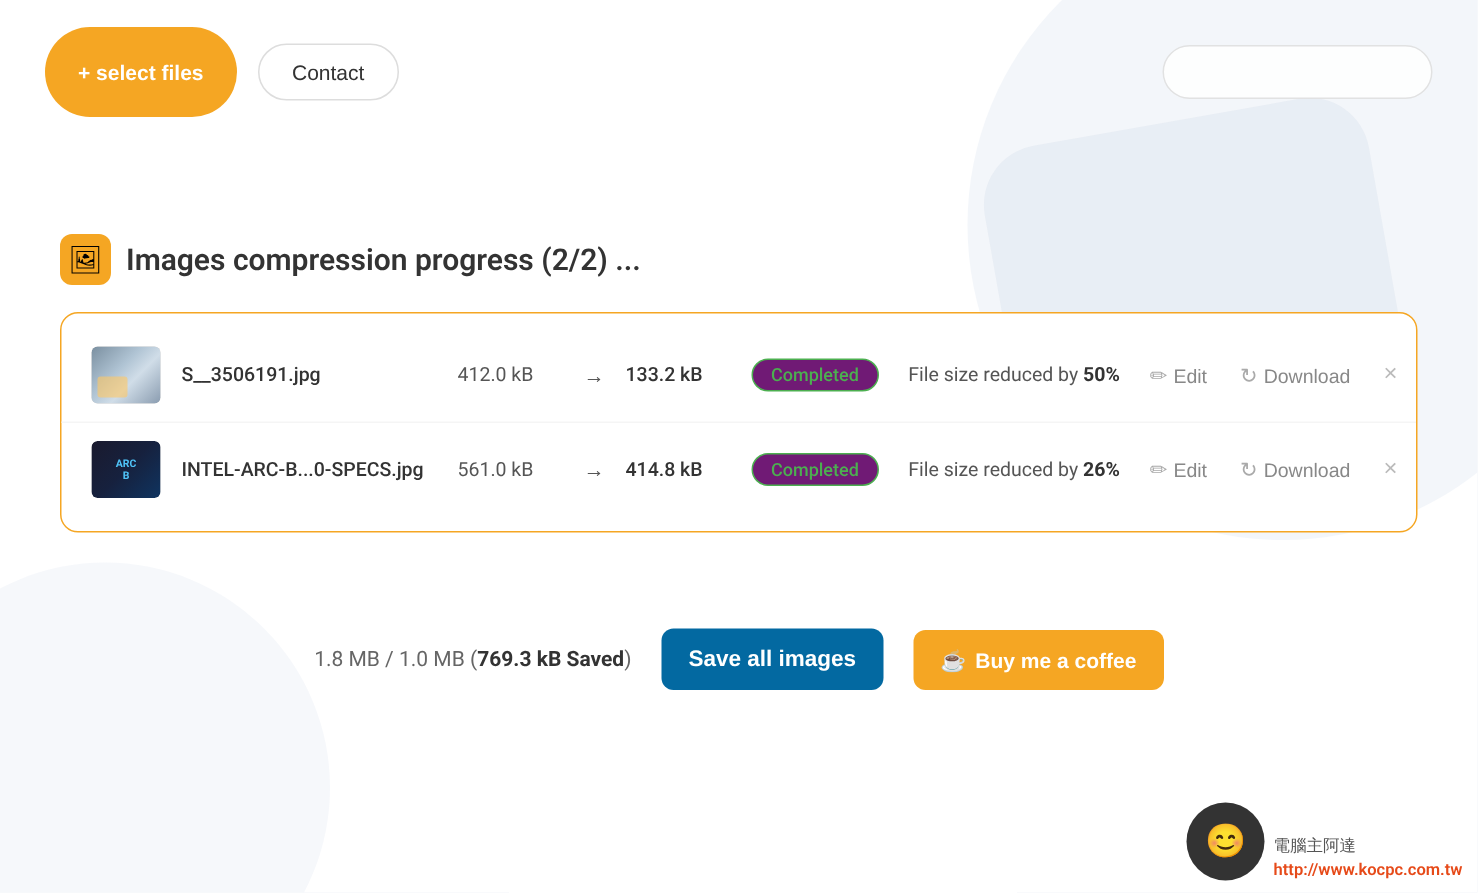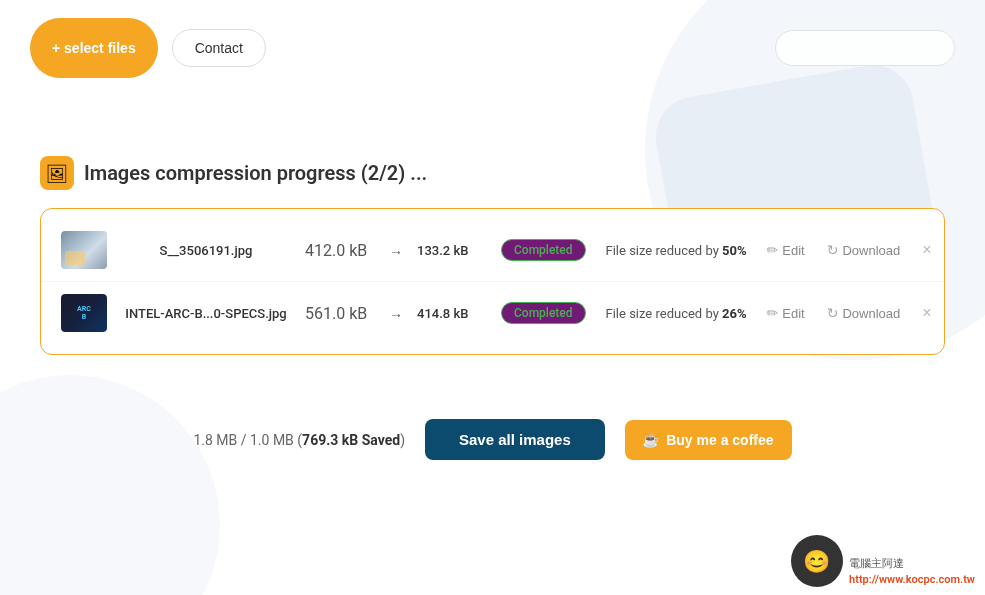--- a/index.html
+++ b/index.html
@@ -193,25 +193,24 @@
       font-size: 8px;
       color: #7fb3d3;
       font-weight: bold;
     }
 
     .file-name {
       font-size: 13px;
       color: #333;
       min-width: 170px;
       font-weight: 500;
-      text-align: center;
     }
 
     .file-size-original {
-      font-size: 16px;
+      font-size: 13px;
       color: #555;
       min-width: 70px;
     }
 
     .arrow-icon {
       color: #555;
       font-size: 14px;
       flex-shrink: 0;
     }
 
@@ -294,25 +293,25 @@
       font-size: 14px;
       color: #666;
     }
 
     .footer-stats .saved {
       font-weight: 700;
       color: #333;
     }
 
     .btn-save-all {
-      background: #0c4a6e;
+      background: #0369a1;
       color: #fff;
       border: none;
       border-radius: 8px;
-      padding: 12px 34px;
+      padding: 12px 18px;
       font-size: 15px;
       font-weight: 600;
       cursor: pointer;
     }
 
     .btn-coffee {
       background: #f5a623;
       color: #fff;
       border: none;
       border-radius: 8px;

